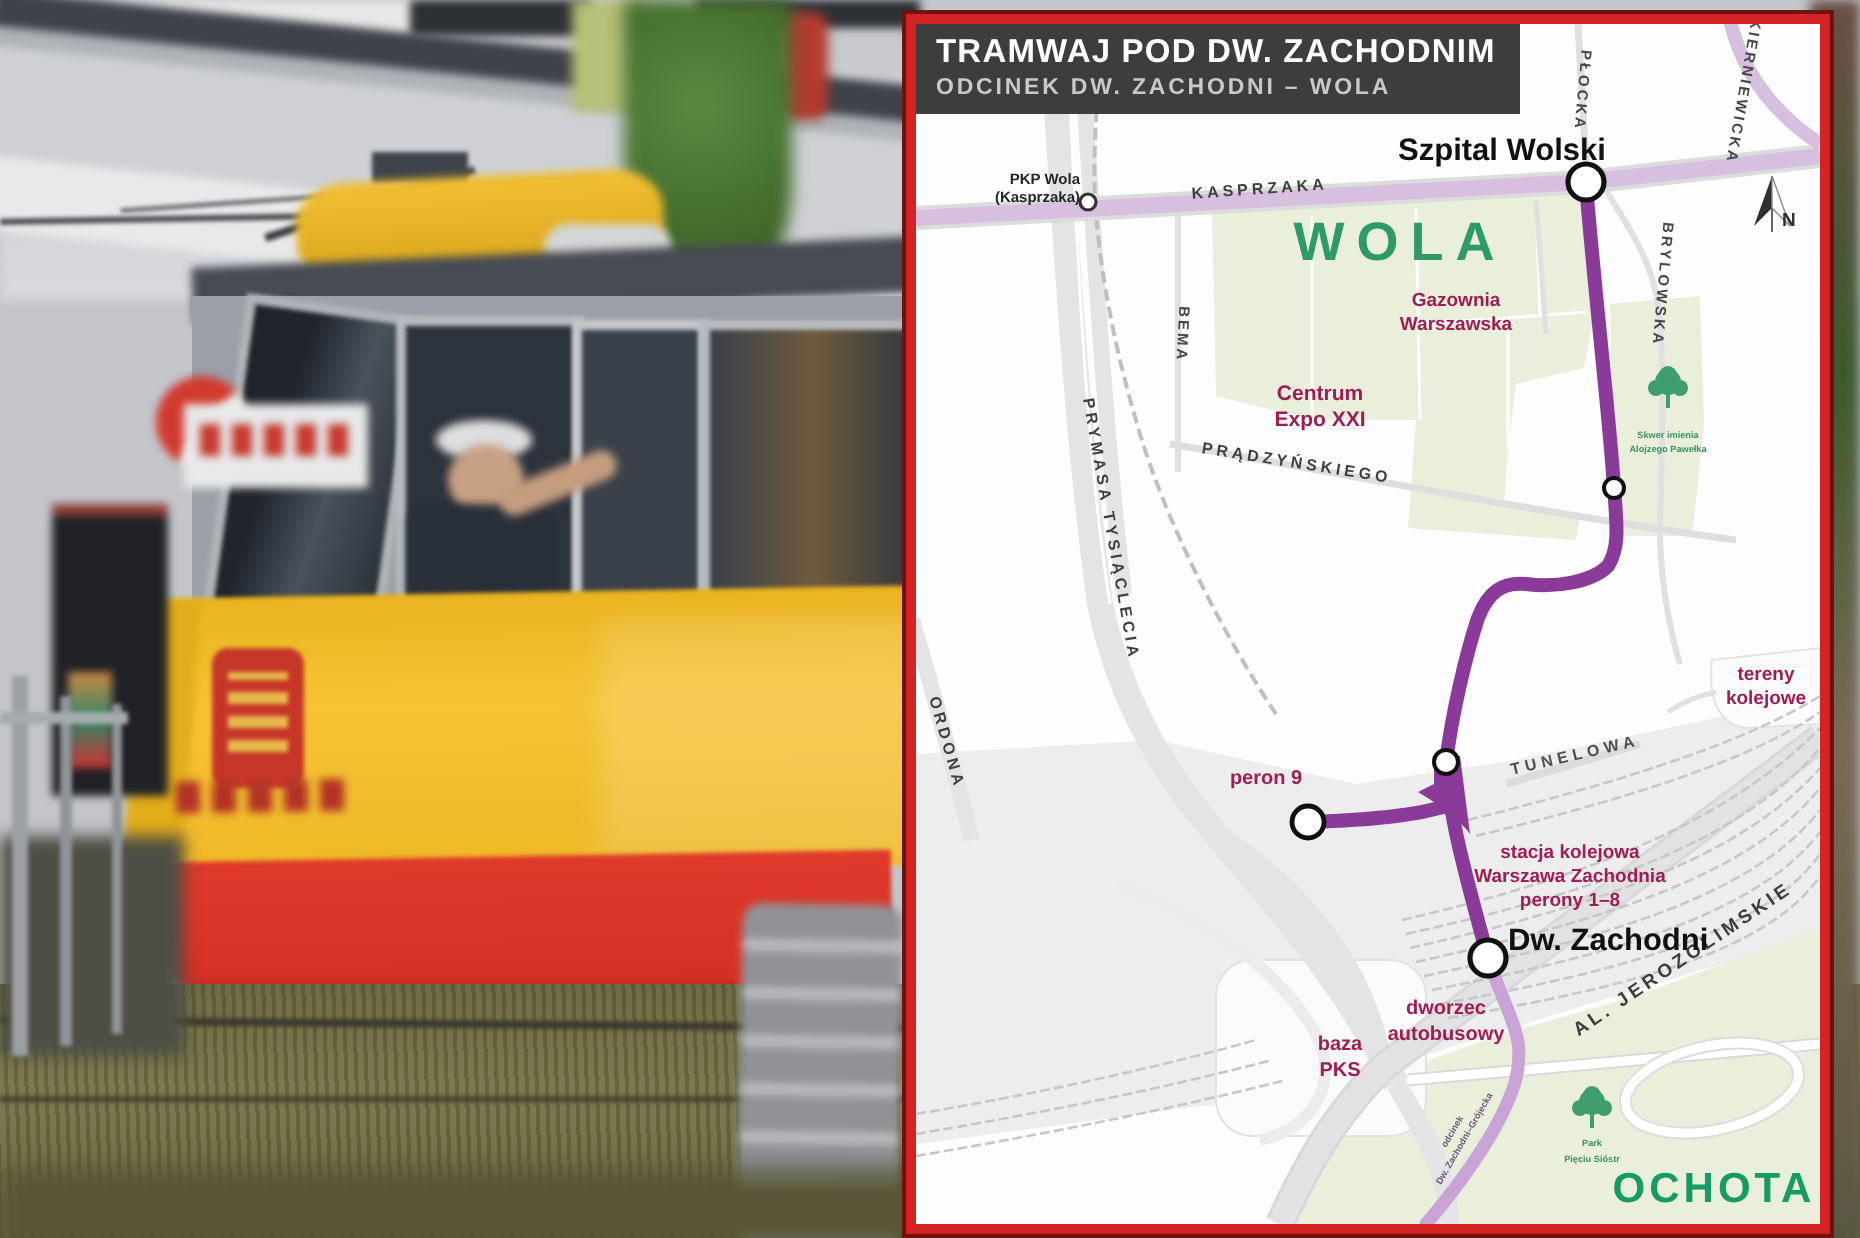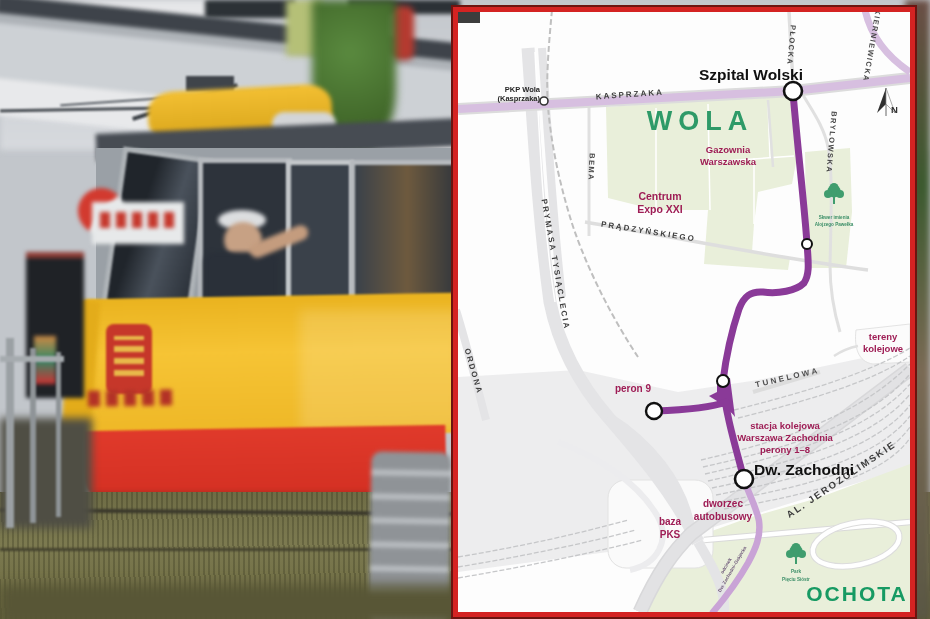--- a/index.html
+++ b/index.html
@@ -259,16 +259,18 @@
       <text class="stopl" x="293" y="68" text-anchor="middle" font-size="15.5">Szpital Wolski</text>
       <text class="stopl" x="296" y="463" font-size="15.5">Dw. Zachodni</text>
       <text class="poi" x="175" y="380" font-size="10">peron 9</text>
       <g font-size="7.5" font-weight="700" fill="#262626" text-anchor="end">
         <text x="82" y="80">PKP Wola</text>
         <text x="82" y="89">(Kasprzaka)</text>
       </g>
     </svg>
 
     <div class="map-header">
+      <div class="t">TRAMWAJ POD DW. ZACHODNIM</div>
+      <div class="s">ODCINEK DW. ZACHODNI – WOLA</div>
     </div>
   </div>
 
 </div>
 
 </body></html>

